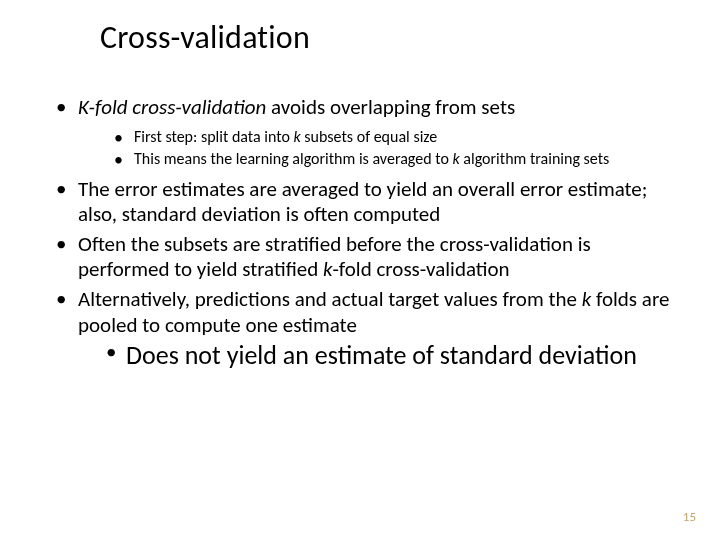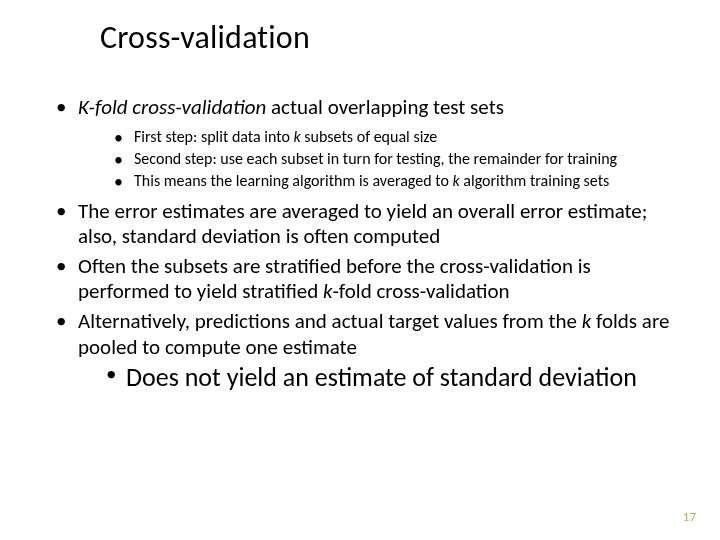--- a/index.html
+++ b/index.html
@@ -93,26 +93,25 @@
 </head>
 <body>
 
 <div class="slide">
 
   <h1 class="title">Cross-validation</h1>
 
   <ul class="level1">
 
     <li>
-      <span class="italic">K-fold cross-validation</span><span> actual overlapping test sets</span>
+      <span class="italic">K-fold cross-validation</span><span> avoids overlapping from sets</span>
       <ul class="level2">
         <li>
           <span>First step: split data into </span><span class="italic">k</span><span> subsets of equal size</span>
         </li>
-        <li>Second step: use each subset in turn for testing, the remainder for training</li>
         <li>
           <span>This means the learning algorithm is averaged to </span><span class="italic">k</span><span> algorithm training sets</span>
         </li>
       </ul>
     </li>
 
     <li>The error estimates are averaged to yield an overall error estimate; also, standard deviation is often computed</li>
 
     <li>
       <span>Often the subsets are stratified before the cross-validation is performed to yield stratified </span><span class="italic">k</span><span>-fold cross-validation</span>
@@ -120,14 +119,14 @@
 
     <li>
       <span>Alternatively, predictions and actual target values from the </span><span class="italic">k</span><span> folds are pooled to compute one estimate</span>
       <ul class="level3">
         <li>Does not yield an estimate of standard deviation</li>
       </ul>
     </li>
 
   </ul>
 
-  <div class="page-num">17</div>
+  <div class="page-num">15</div>
 </div>
 
 </body></html>

